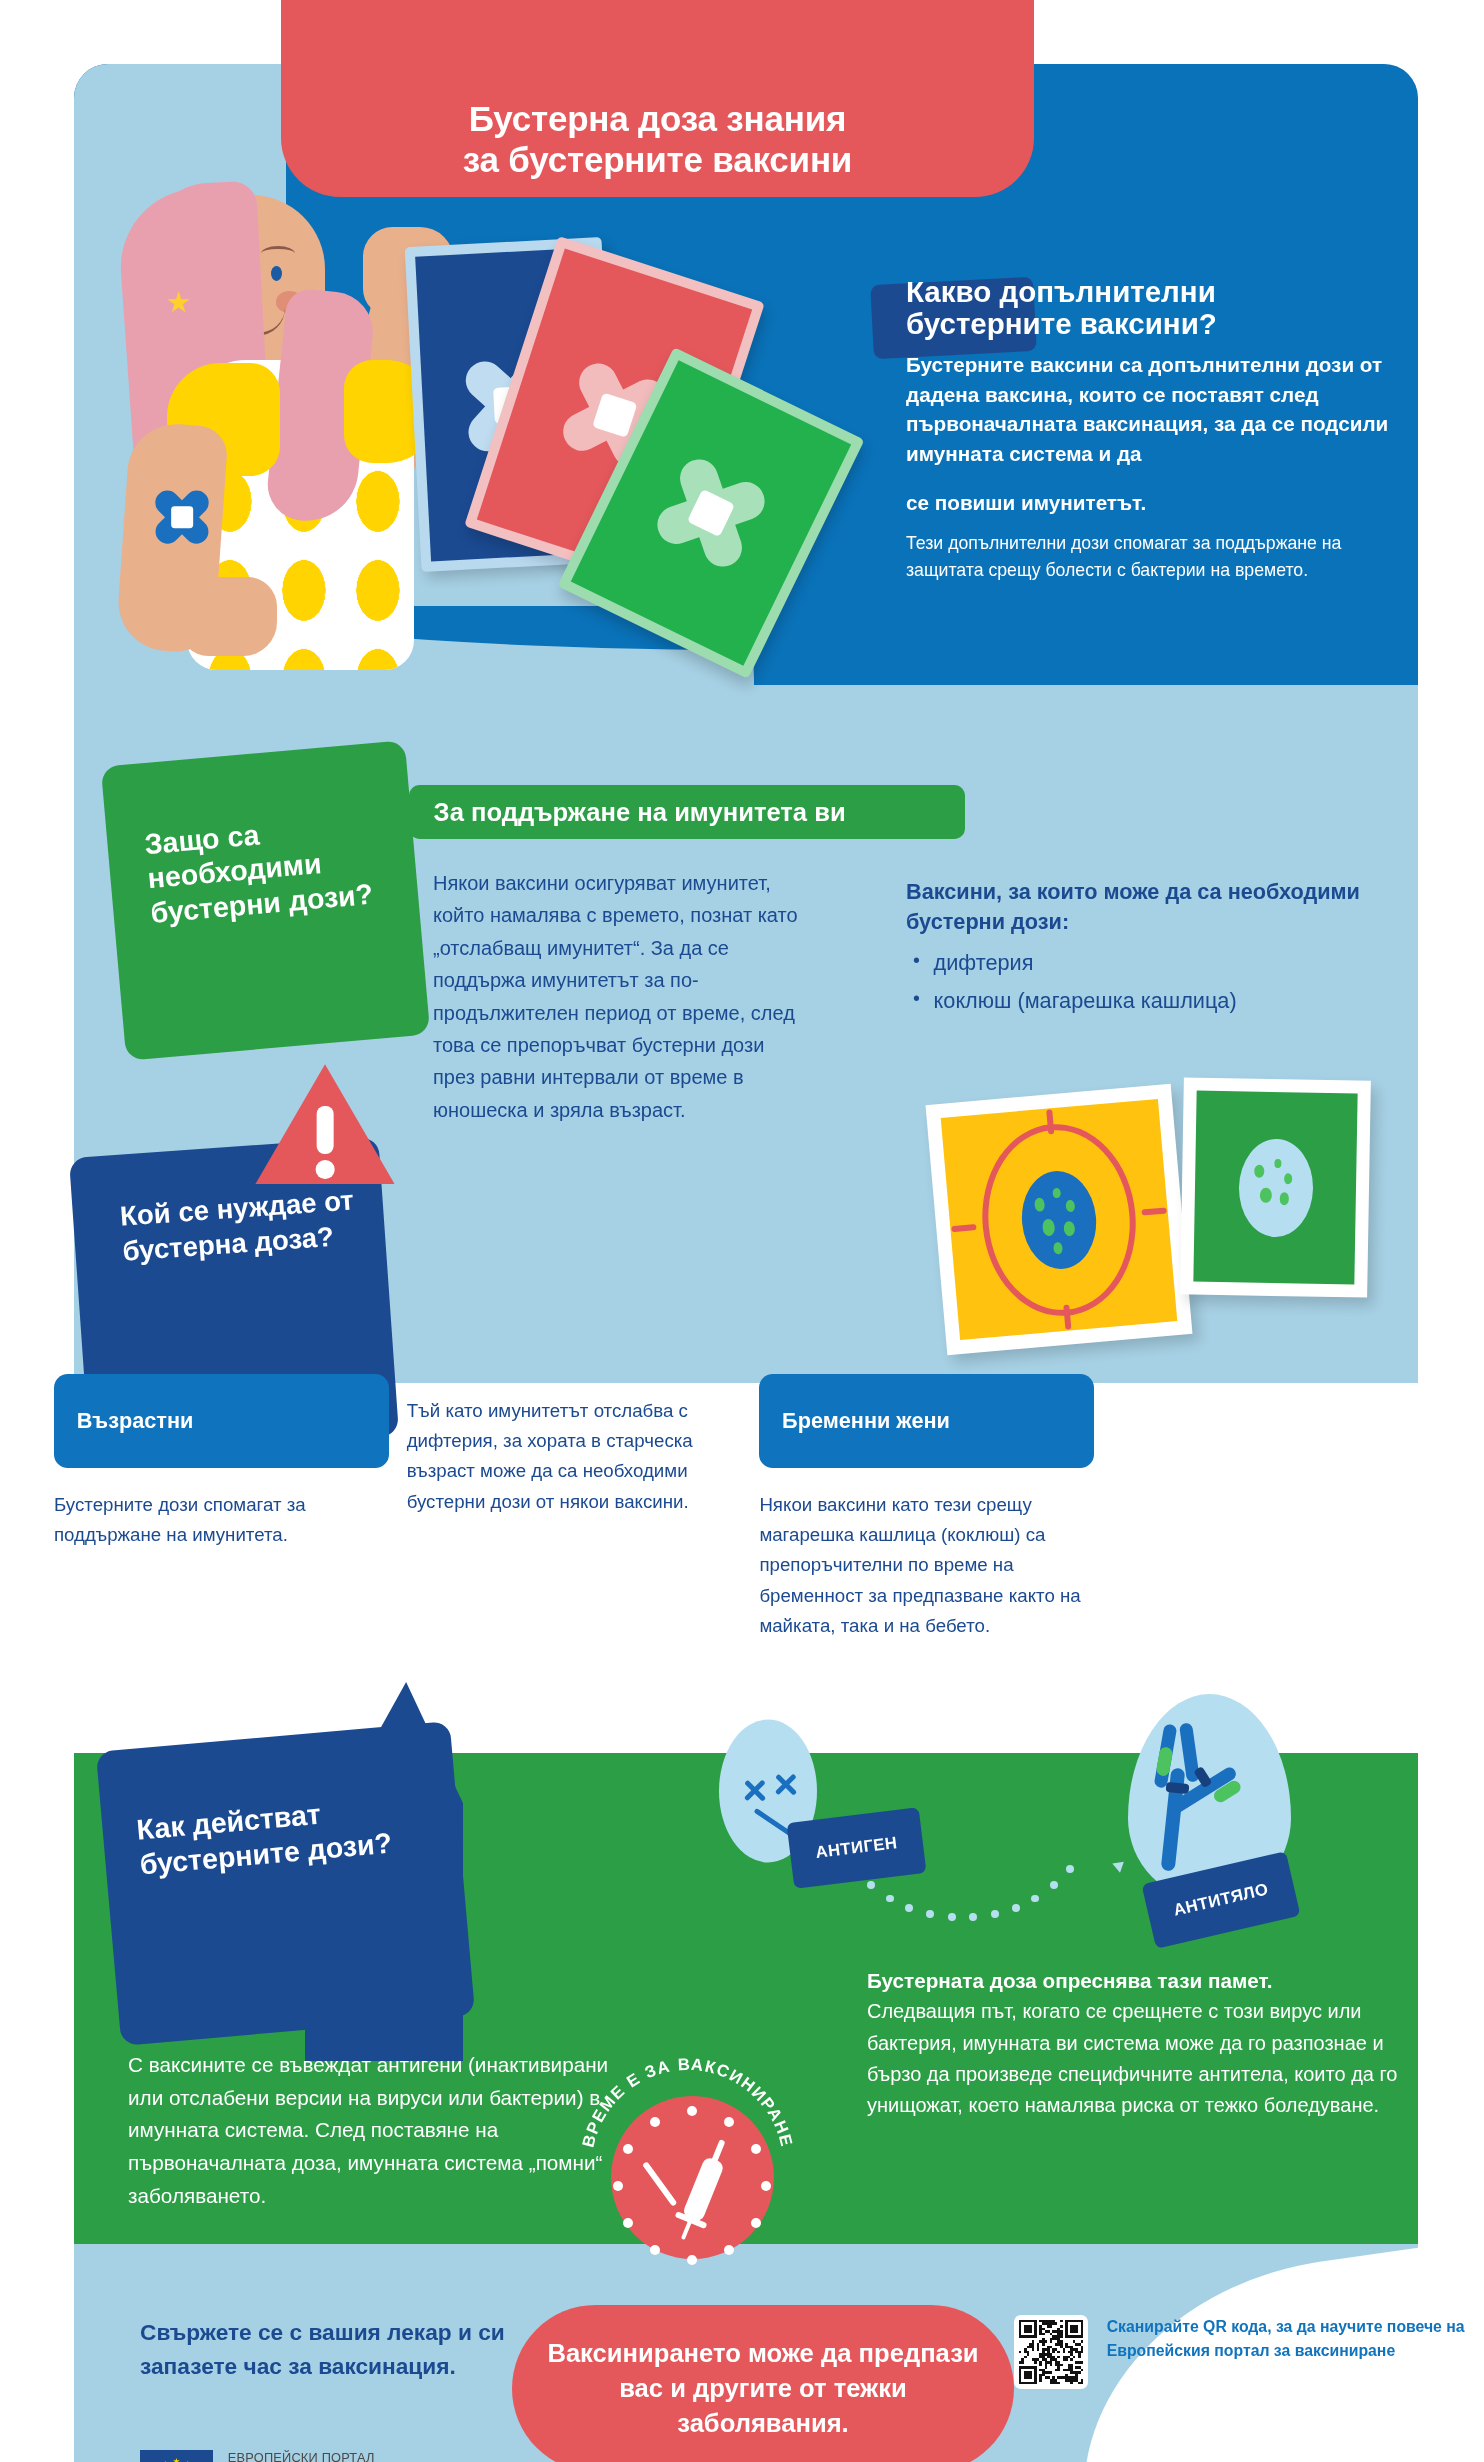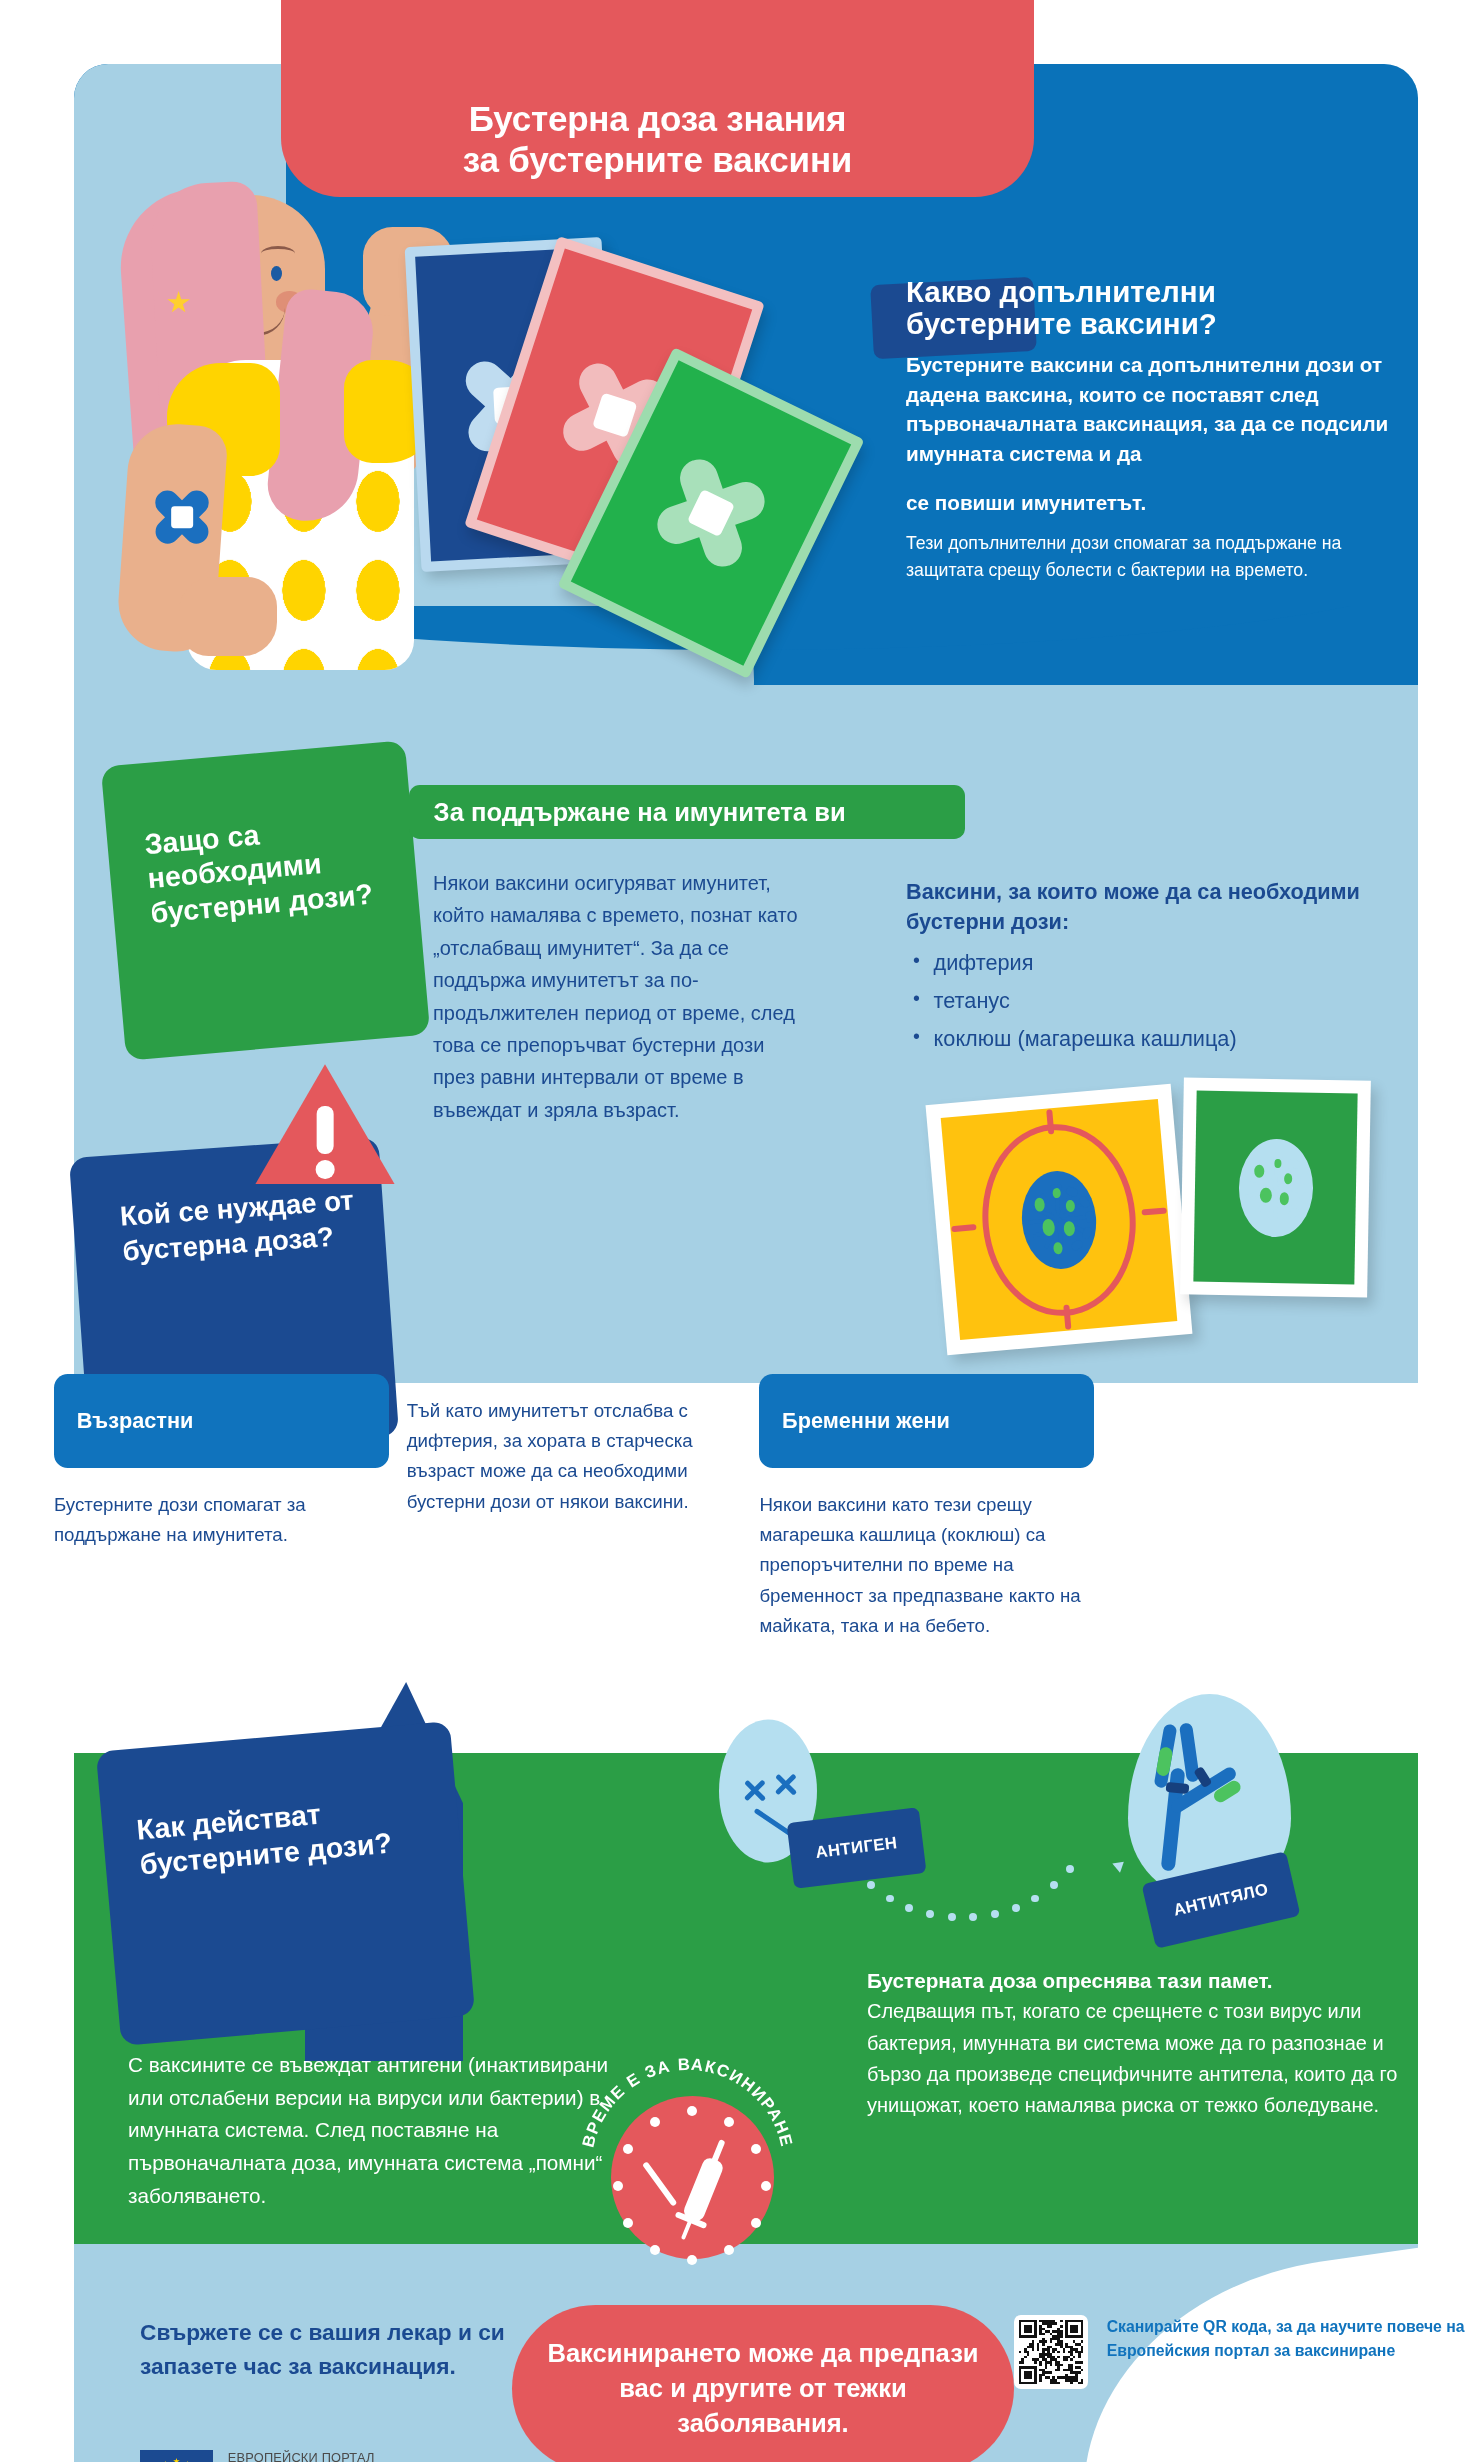--- a/index.html
+++ b/index.html
@@ -405,28 +405,27 @@
 
   <div class="tag-navy">
     <span>Кой се нуждае от бустерна доза?</span>
   </div>
 
   <div class="pill-green">
     <span>За поддържане на имунитета ви</span>
   </div>
 
   <div class="s2-body">
-    <p>Някои ваксини осигуряват имунитет, който намалява с времето, познат като „отслабващ имунитет“. За да се поддържа имунитетът за по-продължителен период от време, след това се препоръчват бустерни дози през равни интервали от време в въвеждат и зряла възраст.</p>
+    <p>Някои ваксини осигуряват имунитет, който намалява с времето, познат като „отслабващ имунитет“. За да се поддържа имунитетът за по-продължителен период от време, след това се препоръчват бустерни дози през равни интервали от време в юношеска и зряла възраст.</p>
   </div>
 
   <div class="s2-right">
     <h3>Ваксини, за които може да са необходими бустерни дози:</h3>
     <ul>
       <li>дифтерия</li>
-      <li>тетанус</li>
       <li>коклюш (магарешка кашлица)</li>
     </ul>
   </div>
 
   <div class="virus-cards">
     <div class="vc yellow">
       <div class="vc-inner">
         <div class="target-ring"></div>
         <div class="target-tick" style="left:50%;top:1px;width:6.4px;height:25.6px;transform:translateX(-50%);"></div>
         <div class="target-tick" style="left:50%;bottom:1px;width:6.4px;height:25.6px;transform:translateX(-50%);"></div>

